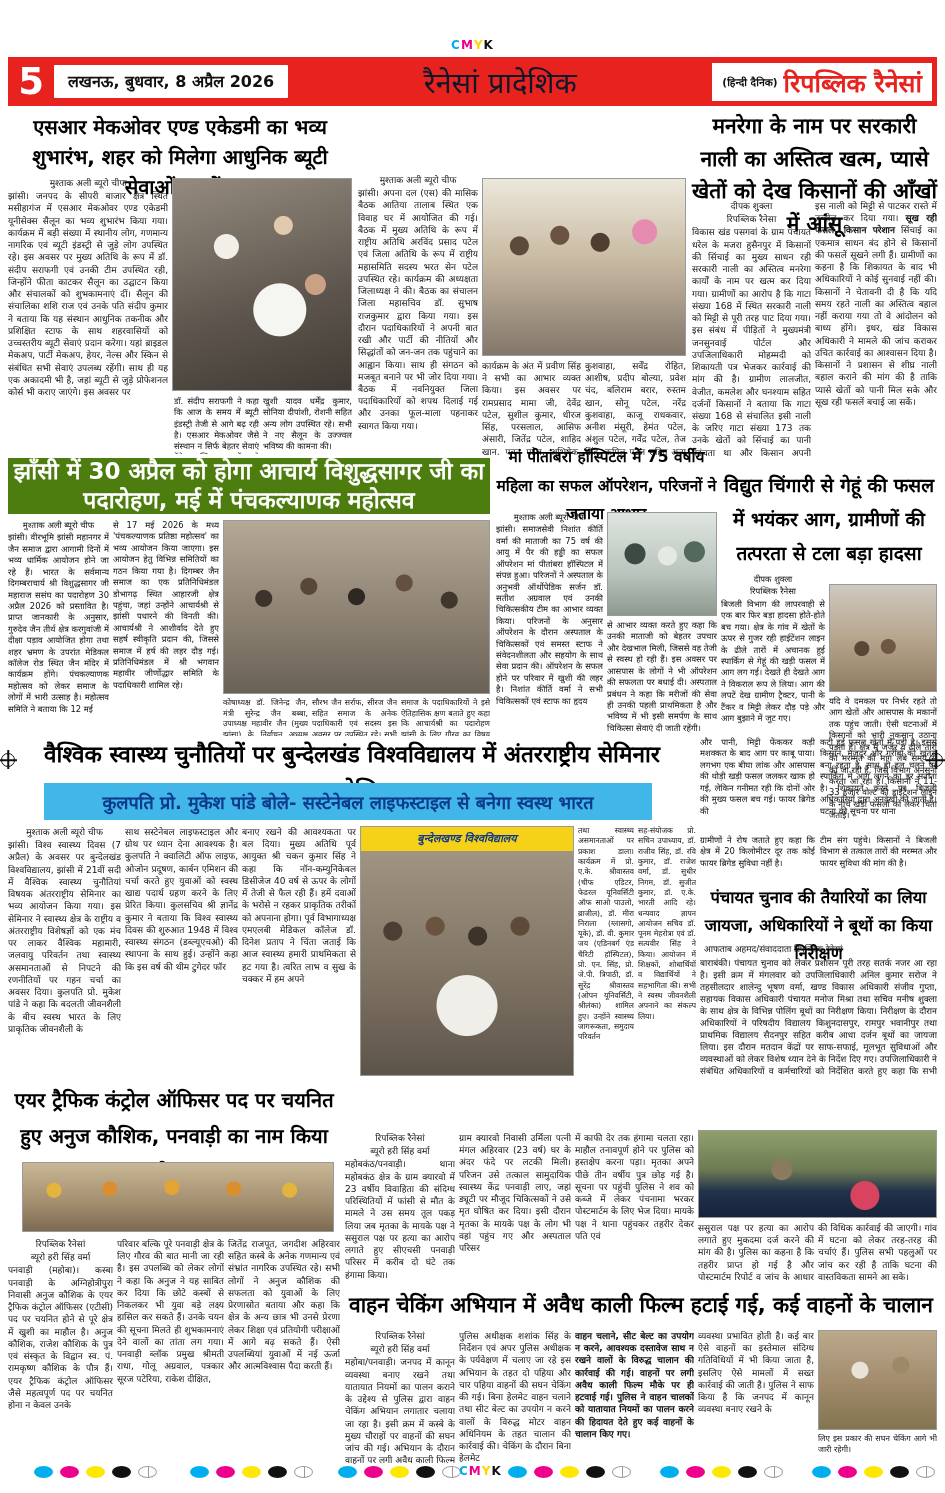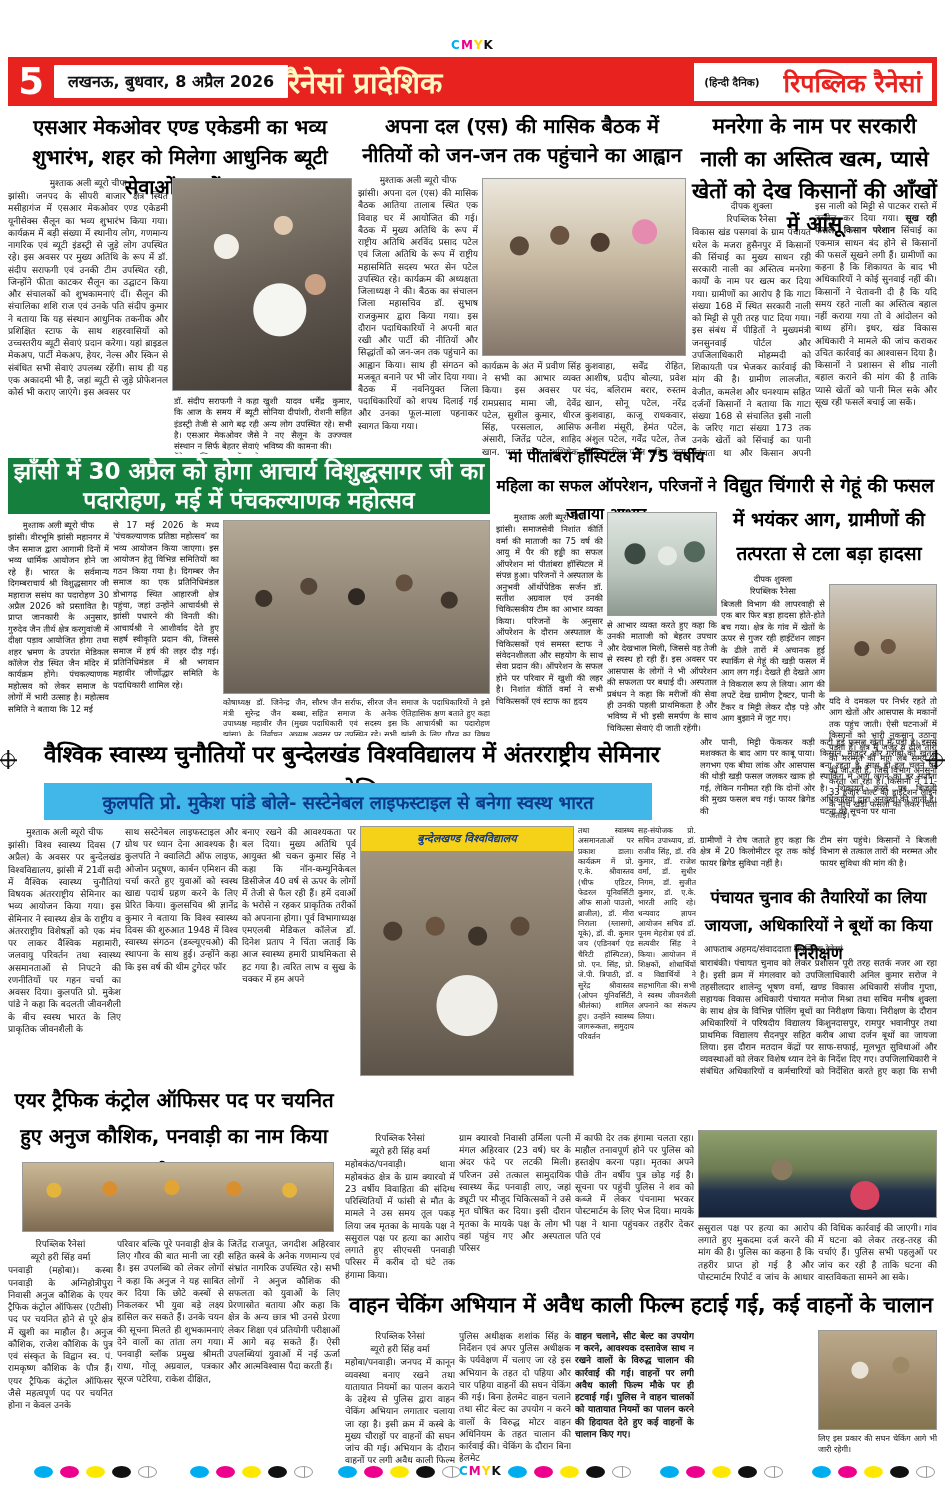--- a/index.html
+++ b/index.html
@@ -9,29 +9,29 @@
   .cmyk-top{position:absolute;left:0;top:38px;width:100%;text-align:center;
             font-size:12px;font-weight:bold;letter-spacing:1px;}
   .cmyk-bottom{position:absolute;left:459px;top:1464px;font-size:12px;font-weight:bold;letter-spacing:1px;}
   .c-c{color:#00aeef}.c-m{color:#ec008c}.c-y{color:#ffd400}.c-k{color:#111}
   
   .masthead{position:absolute;left:8px;top:57px;width:929px;height:49px;background:#e8231f;
             display:flex;align-items:center;}
   .pageno{color:#fff;font-size:37px;font-weight:bold;width:46px;text-align:center;line-height:49px;}
   .datebox{background:#fff;height:33px;line-height:33px;padding:0 14px;font-size:16px;font-weight:bold;
            color:#111;border-radius:1px;}
-  .mast-center{flex:1;color:#fef9c3;font-size:29px;font-weight:bold;}
-  .mast-right{background:#fff;height:38px;display:flex;align-items:center;gap:24px;padding:0 10px;margin-right:5px;}
+  .mast-center{flex:1;text-align:center;color:#0f172a;font-size:29px;font-weight:normal;}
+  .mast-right{background:#fff;height:38px;display:flex;align-items:center;gap:6px;padding:0 10px;margin-right:5px;}
   .mr-prefix{font-size:10.5px;font-weight:bold;color:#111;}
   .mr-title{font-size:25px;font-weight:bold;color:#e8231f;}
   
   .hl{position:absolute;font-weight:bold;text-align:center;color:#000;}
   .banner{position:absolute;font-weight:bold;text-align:center;color:#fff;
           display:flex;align-items:center;justify-content:center;}
-  .banner-pink{background:#15803d;}
+  .banner-pink{background:#4d7c0f;}
   .banner-red{background:#e8231f;}
   .banner-blue{background:#41b6e9;color:#0d3a8c;}
   
   .bcol{position:absolute;font-size:9px;line-height:1.36;text-align:justify;overflow:hidden;color:#111;}
   .byline{text-align:center;margin-bottom:1px;}
   .subhead{font-weight:bold;}
   
   .photo{position:absolute;overflow:hidden;border:1px solid #9a9a9a;box-sizing:border-box;font-style:italic;}
   #photo-a{background:
      radial-gradient(circle at 30% 32%, #f2efe8 0 12px, rgba(0,0,0,0) 13px),
@@ -116,21 +116,20 @@
 
   <div class="hl" style="left:8px;top:112px;width:344px;height:62px;font-size:20px;line-height:1.5;">एसआर मेकओवर एण्ड एकेडमी का भव्य शुभारंभ, शहर को मिलेगा आधुनिक ब्यूटी सेवाओं का केंद्र</div>
   <div class="bcol" style="left:8px;top:177px;width:160px;height:276px;">
     <div class="byline">मुश्ताक अली ब्यूरो चीफ</div>
     <span>झांसी। जनपद के सीपरी बाजार क्षेत्र स्थित मसीहागंज में एसआर मेकओवर एण्ड एकेडमी यूनीसेक्स सैलून का भव्य शुभारंभ किया गया। कार्यक्रम में बड़ी संख्या में स्थानीय लोग, गणमान्य नागरिक एवं ब्यूटी इंडस्ट्री से जुड़े लोग उपस्थित रहे। इस अवसर पर मुख्य अतिथि के रूप में डॉ. संदीप सराफगी एवं उनकी टीम उपस्थित रही, जिन्होंने फीता काटकर सैलून का उद्घाटन किया और संचालकों को शुभकामनाएं दीं। सैलून की संचालिका शशि राज एवं उनके पति संदीप कुमार ने बताया कि यह संस्थान आधुनिक तकनीक और प्रशिक्षित स्टाफ के साथ शहरवासियों को उच्चस्तरीय ब्यूटी सेवाएं प्रदान करेगा। यहां ब्राइडल मेकअप, पार्टी मेकअप, हेयर, नेल्स और स्किन से संबंधित सभी सेवाएं उपलब्ध रहेंगी। साथ ही यह एक अकादमी भी है, जहां ब्यूटी से जुड़े प्रोफेशनल कोर्स भी कराए जाएंगे। इस अवसर पर</span>
   </div>
   <div class="photo" id="photo-a" style="left:172px;top:178px;width:180px;height:213px;"></div>
   <div class="bcol" style="left:174px;top:396px;width:85px;height:58px;font-size:8.3px;">डॉ. संदीप सराफगी ने कहा कि आज के समय में ब्यूटी इंडस्ट्री तेजी से आगे बढ़ रही है। एसआर मेकओवर जैसे संस्थान न सिर्फ बेहतर सेवाएं देंगे, बल्कि युवाओं को रोजगार और प्रशिक्षण के अवसर भी प्रदान करेंगे। यह सैलून झांसी में अपनी अलग पहचान बनाएगा और सफलता की नई ऊंचाइयों को छूएगा। यह सैलून मसीहागंज चौकी</div>
   <div class="bcol" style="left:263px;top:396px;width:89px;height:58px;font-size:8.3px;">खुशी यादव धर्मेंद्र कुमार, सोनिया दीपांशी, रोशनी सहित अन्य लोग उपस्थित रहे। सभी ने नए सैलून के उज्ज्वल भविष्य की कामना की।</div>
 
-  <div class="hl" style="left:358px;top:112px;width:328px;height:60px;font-size:20px;line-height:1.45;">अपना दल (एस) की मासिक बैठक में नीतियों को जन-जन तक पहुंचाने का आह्वान</div>
   <div class="bcol" style="left:358px;top:174px;width:120px;height:281px;">
     <div class="byline">मुश्ताक अली ब्यूरो चीफ</div>
     <span>झांसी। अपना दल (एस) की मासिक बैठक आतिया तालाब स्थित एक विवाह घर में आयोजित की गई। बैठक में मुख्य अतिथि के रूप में राष्ट्रीय अतिथि अरविंद प्रसाद पटेल एवं जिला अतिथि के रूप में राष्ट्रीय महासमिति सदस्य भरत सेन पटेल उपस्थित रहे। कार्यक्रम की अध्यक्षता जिलाध्यक्ष ने की। बैठक का संचालन जिला महासचिव डॉ. सुभाष राजकुमार द्वारा किया गया। इस दौरान पदाधिकारियों ने अपनी बात रखी और पार्टी की नीतियों और सिद्धांतों को जन-जन तक पहुंचाने का आह्वान किया। साथ ही संगठन को मजबूत बनाने पर भी जोर दिया गया। बैठक में नवनियुक्त जिला पदाधिकारियों को शपथ दिलाई गई और उनका फूल-माला पहनाकर स्वागत किया गया।</span>
   </div>
   <div class="photo" id="photo-b" style="left:482px;top:178px;width:204px;height:178px;"></div>
   <div class="bcol" style="left:482px;top:360px;width:99px;height:95px;">कार्यक्रम के अंत में प्रवीण सिंह ने सभी का आभार व्यक्त किया। इस अवसर पर रामप्रसाद मामा जी, देवेंद्र पटेल, सुशील कुमार, धीरज सिंह, परसलाल, आसिफ अंसारी, जितेंद्र पटेल, शाहिद खान, पवन पटेल, अभिषेक, चंदन अहिरवार, देवदास</div>
   <div class="bcol" style="left:585px;top:360px;width:101px;height:95px;">कुशवाहा, सर्वेंद्र रोहित, आशीष, प्रदीप बोल्या, प्रवेश चंद, बलिराम बरार, रुस्तम खान, सोनू पटेल, नरेंद्र कुशवाहा, काजू राधकवार, अनीश मंसूरी, हेमंत पटेल, अंशुल पटेल, गर्वेंद्र पटेल, तेज सिंह, कपिल पटेल सहित अन्य पदाधिकारी एवं सदस्य उपस्थित रहे।</div>
 
   <div class="hl" style="left:692px;top:110px;width:245px;height:88px;font-size:21px;line-height:1.55;">मनरेगा के नाम पर सरकारी नाली का अस्तित्व खत्म, प्यासे खेतों को देख किसानों की आँखों में आंसू</div>
   <div class="bcol" style="left:692px;top:200px;width:119px;height:256px;">
@@ -219,20 +218,21 @@
   <div class="bcol" style="left:818px;top:1222px;width:119px;height:62px;">की विधिक कार्रवाई की जाएगी। गांव में घटना को लेकर तरह-तरह की चर्चाएं हैं। पुलिस सभी पहलुओं पर जांच कर रही है ताकि घटना की वास्तविकता सामने आ सके।</div>
 
   <div class="hl" style="left:345px;top:1288px;width:592px;height:38px;font-size:21px;line-height:1.7;">वाहन चेकिंग अभियान में अवैध काली फिल्म हटाई गई, कई वाहनों के चालान</div>
   <div class="bcol" style="left:345px;top:1330px;width:110px;height:136px;">
     <div class="byline">रिपब्लिक रैनेसां</div>
     <div class="byline">ब्यूरो हरी सिंह वर्मा</div>
     <span>महोबा/पनवाड़ी। जनपद में कानून व्यवस्था बनाए रखने तथा यातायात नियमों का पालन कराने के उद्देश्य से पुलिस द्वारा वाहन चेकिंग अभियान लगातार चलाया जा रहा है। इसी क्रम में कस्बे के मुख्य चौराहों पर वाहनों की सघन जांच की गई। अभियान के दौरान वाहनों पर लगी अवैध काली फिल्म हटाई गई और कई वाहनों के चालान किए गए।</span>
   </div>
   <div class="bcol" style="left:459px;top:1330px;width:112px;height:136px;">पुलिस अधीक्षक शशांक सिंह के निर्देशन एवं अपर पुलिस अधीक्षक के पर्यवेक्षण में चलाए जा रहे इस अभियान के तहत दो पहिया और चार पहिया वाहनों की सघन चेकिंग की गई। बिना हेलमेट वाहन चलाने तथा सीट बेल्ट का उपयोग न करने वालों के विरुद्ध मोटर वाहन अधिनियम के तहत चालान की कार्रवाई की। चेकिंग के दौरान बिना हेलमेट</div>
   <div class="bcol" style="left:575px;top:1330px;width:119px;height:136px;font-weight:bold;">वाहन चलाने, सीट बेल्ट का उपयोग न करने, आवश्यक दस्तावेज साथ न रखने वालों के विरुद्ध चालान की कार्रवाई की गई। वाहनों पर लगी अवैध काली फिल्म मौके पर ही हटवाई गई। पुलिस ने वाहन चालकों को यातायात नियमों का पालन करने की हिदायत देते हुए कई वाहनों के चालान किए गए।</div>
+  <div class="bcol" style="left:698px;top:1330px;width:116px;height:136px;">व्यवस्था प्रभावित होती है। कई बार ऐसे वाहनों का इस्तेमाल संदिग्ध गतिविधियों में भी किया जाता है, इसलिए ऐसे मामलों में सख्त कार्रवाई की जाती है। पुलिस ने साफ किया है कि जनपद में कानून व्यवस्था बनाए रखने के</div>
   <div class="photo" id="photo-i" style="left:818px;top:1330px;width:119px;height:100px;"></div>
   <div class="bcol" style="left:818px;top:1434px;width:119px;height:30px;font-size:8px;">लिए इस प्रकार की सघन चेकिंग आगे भी जारी रहेगी।</div>
 
   <div class="cmyk-group" style="left:34px;">
     <div class="oval ov-c"></div>
     <div class="oval ov-m"></div>
     <div class="oval ov-y"></div>
     <div class="oval ov-k"></div>
     <div class="oval ov-reg"></div>
   </div>

